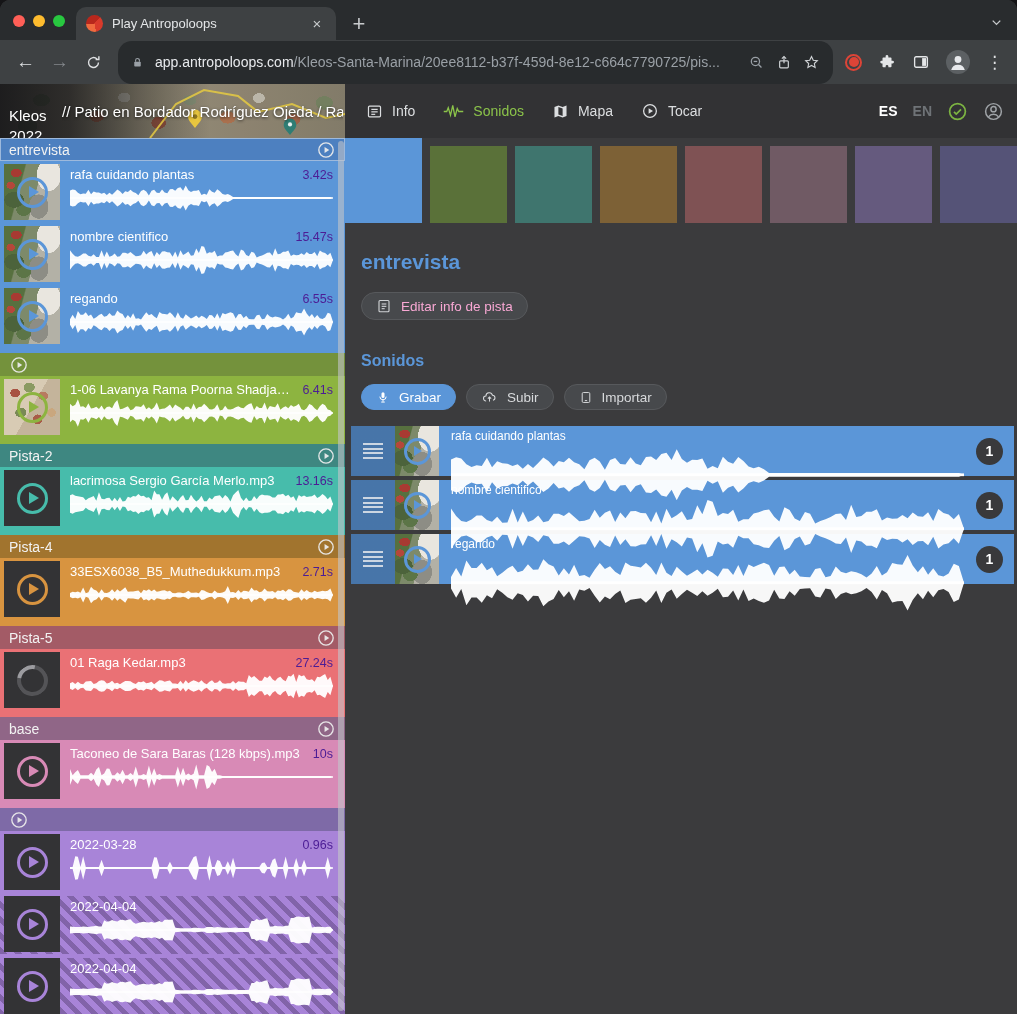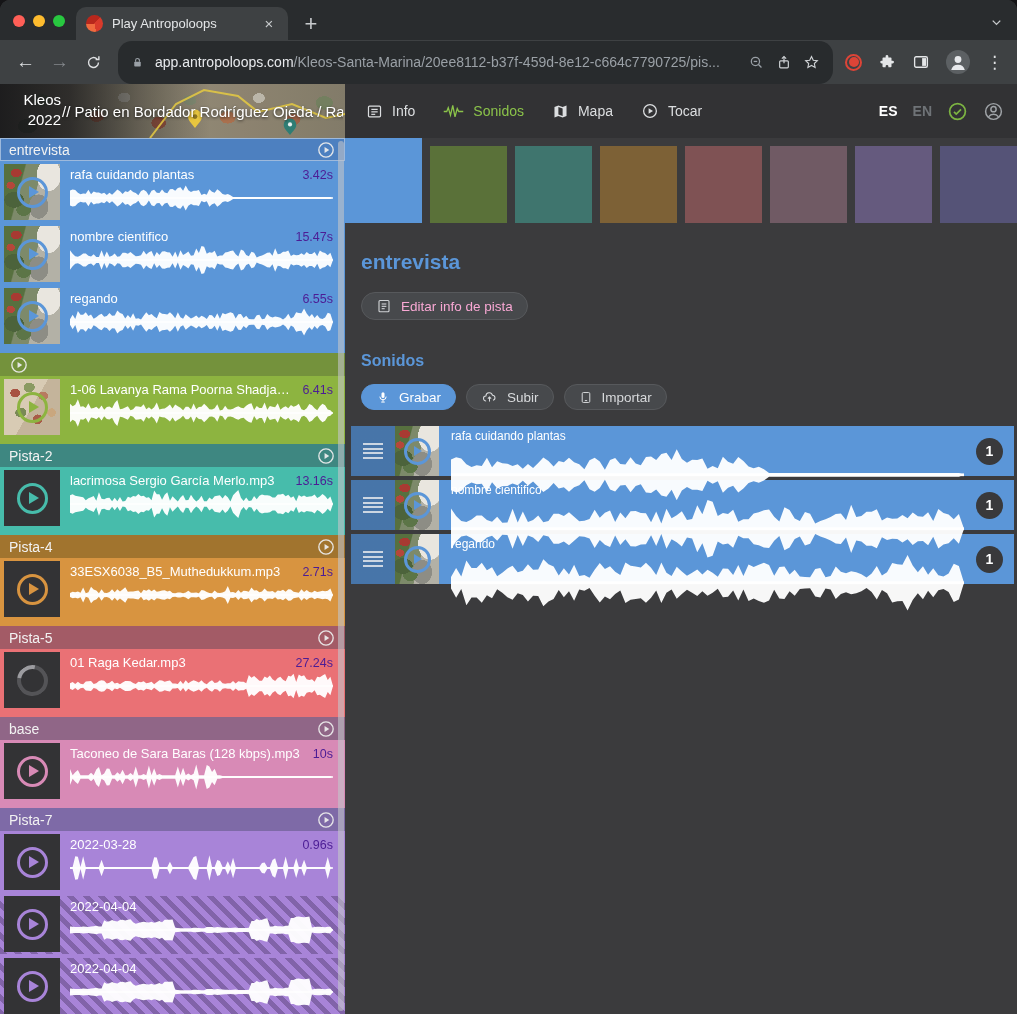--- a/index.html
+++ b/index.html
@@ -4,21 +4,21 @@
 <style>
   * { box-sizing: border-box; }
   body { margin:0; background:#151517; font-family:"Liberation Sans","DejaVu Sans",sans-serif; -webkit-font-smoothing:antialiased; }
   .window { width:1017px; height:1014px; border-radius:10px 10px 0 0; overflow:hidden; display:flex; flex-direction:column; background:#3b3b3d; }
 
   
   .tabstrip { height:40px; background:#292c2e; display:flex; align-items:flex-end; flex:none; position:relative; }
   .traffic { position:absolute; left:13px; top:15px; display:flex; gap:8px; }
   .tl { width:12px; height:12px; border-radius:50%; }
   .tl.red{background:#ff5f57}.tl.yellow{background:#febc2e}.tl.green{background:#28c840}
-  .tab { margin-left:76px; width:212px; height:33px; background:#3e4143; border-radius:10px 10px 0 0; display:flex; align-items:center; padding:0 10px; gap:9px; }
+  .tab { margin-left:76px; width:260px; height:33px; background:#3e4143; border-radius:10px 10px 0 0; display:flex; align-items:center; padding:0 10px; gap:9px; }
   .favicon { width:17px; height:17px; border-radius:50%; flex:none;
     background:conic-gradient(from 40deg,#d93a2b 0 130deg,#f06a3e 130deg 225deg,#b8271c 225deg 360deg); }
   .tab-title { font-size:13px; color:#e4e6e8; flex:1; white-space:nowrap; overflow:hidden; }
   .tab-close { color:#c7cacc; font-size:15px; width:18px; height:18px; display:flex; align-items:center; justify-content:center; flex:none; }
   .newtab { color:#c7cacc; font-size:22px; font-weight:300; width:30px; height:32px; display:flex; align-items:center; justify-content:center; margin-left:8px; }
   .strip-chevron { position:absolute; right:13px; top:15px; line-height:0; }
 
   .toolbar { height:44px; background:#3e4143; display:flex; align-items:center; padding:0 10px; gap:3px; flex:none; }
   .navbtn { width:31px; height:31px; display:flex; align-items:center; justify-content:center; color:#dfe1e3; font-size:19px; border-radius:50%; }
   .navbtn.fwd { color:#84888c; }
@@ -43,21 +43,21 @@
       radial-gradient(12px 10px at 46% 72%, #a85c46 0 60%, transparent 61%),
       radial-gradient(11px 8px at 55% 30%, #8f9a7e 0 60%, transparent 61%),
       radial-gradient(13px 10px at 66% 62%, #b87a55 0 60%, transparent 61%),
       radial-gradient(10px 8px at 75% 26%, #cbc6b8 0 60%, transparent 61%),
       radial-gradient(12px 9px at 85% 66%, #a96b4f 0 60%, transparent 61%),
       radial-gradient(14px 11px at 94% 35%, #7d8a68 0 60%, transparent 61%),
       linear-gradient(90deg,#8e8672 0%,#a39a83 40%,#998f7a 70%,#8e8672 100%); }
   .hero::before { content:""; position:absolute; inset:0;
     background:linear-gradient(90deg, rgba(24,24,26,.95) 0px, rgba(24,24,26,.8) 70px, rgba(24,24,26,0) 210px), rgba(0,0,0,.08); }
   .hero-svg { position:absolute; inset:0; }
-  .project { position:absolute; left:9px; top:6px; width:52px; font-size:15px; line-height:1.35; color:#fff; z-index:2;text-align:right; }
+  .project { position:absolute; left:9px; top:22px; width:52px; font-size:15px; line-height:1.35; color:#fff; z-index:2; }
   .crumb { position:absolute; left:62px; right:2px; top:0; bottom:0; display:flex; align-items:center; font-size:15px; color:#fff; z-index:2; white-space:nowrap; overflow:hidden; text-shadow:0 1px 3px rgba(0,0,0,.7); }
   .nav { display:flex; align-items:center; gap:12px; margin-left:13px; }
   .nav-item { display:flex; align-items:center; gap:9px; color:#dcdee0; font-size:14px; padding:6px 8px; }
   .nav-item[data-active="true"] { color:var(--nav-active-green,#8bc34a); }
   .nav-item .nico { display:none; line-height:0; }
   .nav-item[data-id="info"] .nico-info,
   .nav-item[data-id="sonidos"] .nico-sonidos,
   .nav-item[data-id="mapa"] .nico-mapa,
   .nav-item[data-id="tocar"] .nico-tocar { display:block; }
   .appbar-right { margin-left:auto; display:flex; align-items:center; gap:15px; padding-right:13px; }
@@ -523,21 +523,20 @@
                     <path d="M0 18 L0 8.5 L3 16.0 L6 12.3 L9 9.7 L12 16.0 L15 16.0 L18 16.0 L21 16.0 L24 12.9 L27 16.0 L30 8.9 L33 6.1 L36 16.0 L39 13.8 L42 7.9 L45 8.1 L48 16.0 L51 16.0 L54 12.4 L57 15.0 L60 9.3 L63 16.0 L66 16.0 L69 13.1 L72 16.0 L75 5.4 L78 16.0 L81 16.0 L84 14.4 L87 16.0 L90 4.3 L93 16.0 L96 7.5 L99 16.0 L102 14.3 L105 16.0 L108 16.0 L111 16.0 L114 16.0 L117 16.0 L120 16.0 L123 5.3 L126 16.0 L129 7.0 L132 16.0 L135 13.7 L138 16.0 L141 14.2 L144 3.0 L147 16.0 L150 16.0 L153 16.0 L156 3.7 L159 5.4 L162 12.1 L165 8.1 L168 16.0 L171 16.0 L174 16.9 L177 16.9 L180 16.9 L183 16.9 L186 16.9 L189 16.9 L192 16.9 L195 16.9 L198 16.9 L201 16.9 L204 16.9 L207 16.9 L210 16.9 L213 16.9 L216 16.9 L219 16.9 L222 16.9 L225 16.9 L228 16.9 L231 16.9 L234 16.9 L237 16.9 L240 16.9 L243 16.9 L246 16.9 L249 16.9 L252 16.9 L255 16.9 L258 16.9 L261 16.9 L264 16.9 L267 16.9 L270 16.9 L273 16.9 L276 16.9 L279 16.9 L282 16.9 L285 16.9 L288 16.9 L291 16.9 L294 16.9 L297 16.9 L300 18 L297 19.1 L294 19.1 L291 19.1 L288 19.1 L285 19.1 L282 19.1 L279 19.1 L276 19.1 L273 19.1 L270 19.1 L267 19.1 L264 19.1 L261 19.1 L258 19.1 L255 19.1 L252 19.1 L249 19.1 L246 19.1 L243 19.1 L240 19.1 L237 19.1 L234 19.1 L231 19.1 L228 19.1 L225 19.1 L222 19.1 L219 19.1 L216 19.1 L213 19.1 L210 19.1 L207 19.1 L204 19.1 L201 19.1 L198 19.1 L195 19.1 L192 19.1 L189 19.1 L186 19.1 L183 19.1 L180 19.1 L177 19.1 L174 19.1 L171 20.0 L168 20.0 L165 27.9 L162 23.9 L159 30.6 L156 32.3 L153 20.0 L150 20.0 L147 20.0 L144 33.0 L141 21.8 L138 20.0 L135 22.3 L132 20.0 L129 29.0 L126 20.0 L123 30.7 L120 20.0 L117 20.0 L114 20.0 L111 20.0 L108 20.0 L105 20.0 L102 21.7 L99 20.0 L96 28.5 L93 20.0 L90 31.7 L87 20.0 L84 21.6 L81 20.0 L78 20.0 L75 30.6 L72 20.0 L69 22.9 L66 20.0 L63 20.0 L60 26.7 L57 21.0 L54 23.6 L51 20.0 L48 20.0 L45 27.9 L42 28.1 L39 22.2 L36 20.0 L33 29.9 L30 27.1 L27 20.0 L24 23.1 L21 20.0 L18 20.0 L15 20.0 L12 20.0 L9 26.3 L6 23.7 L3 20.0 L0 27.5 Z" fill="#fff" opacity="0.96"></path>
                   </svg>
                 </div>
                 </div>
               </div>
             </div>
         </section>
 
         <section class="track" style="--tc: #a884d8; --hc: #7e6aa7;">
           <header class="track-header">
-            <span class="track-name">Pista-7</span>
             <span class="tph">
               <svg width="20" height="20" viewBox="0 0 24 24">
                 <circle cx="12" cy="12" r="8.6" fill="none" stroke="#ececec" stroke-width="1.6"></circle>
                 <path d="M10.3 8.5l5.6 3.5-5.6 3.5z" fill="#ececec"></path>
               </svg>
             </span>
           </header>
           <div class="track-body">
 
               <div class="snd" data-thumb="dark">

